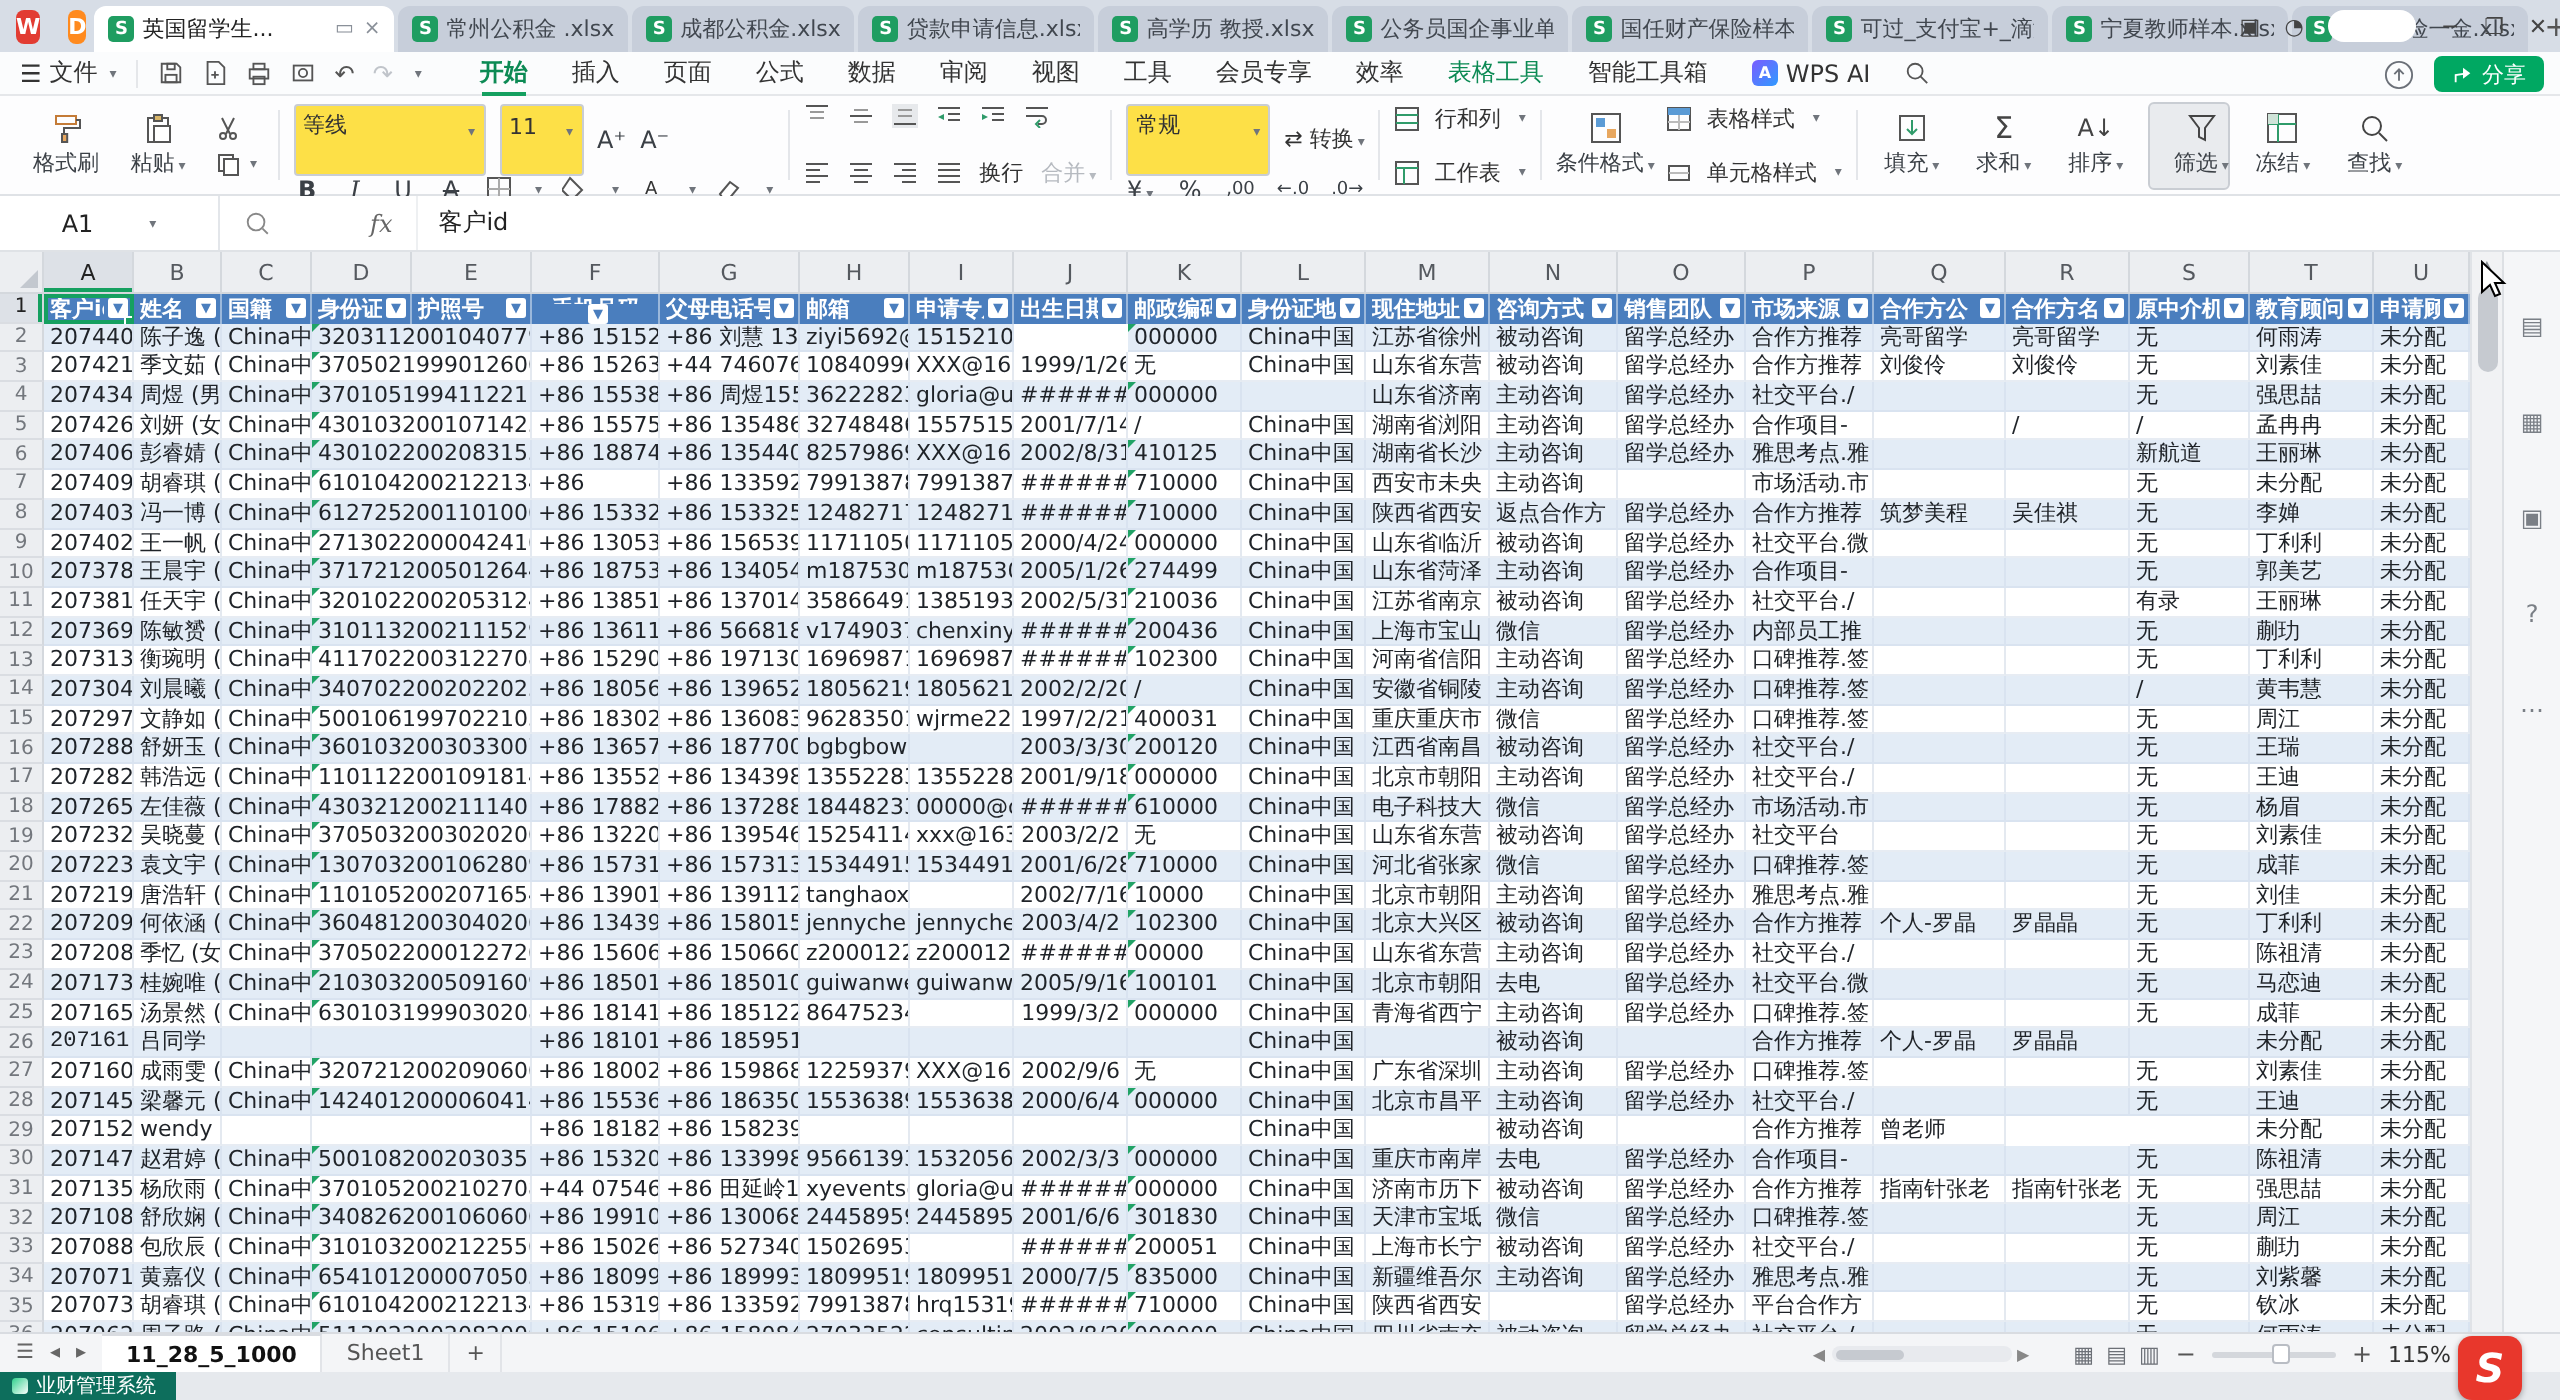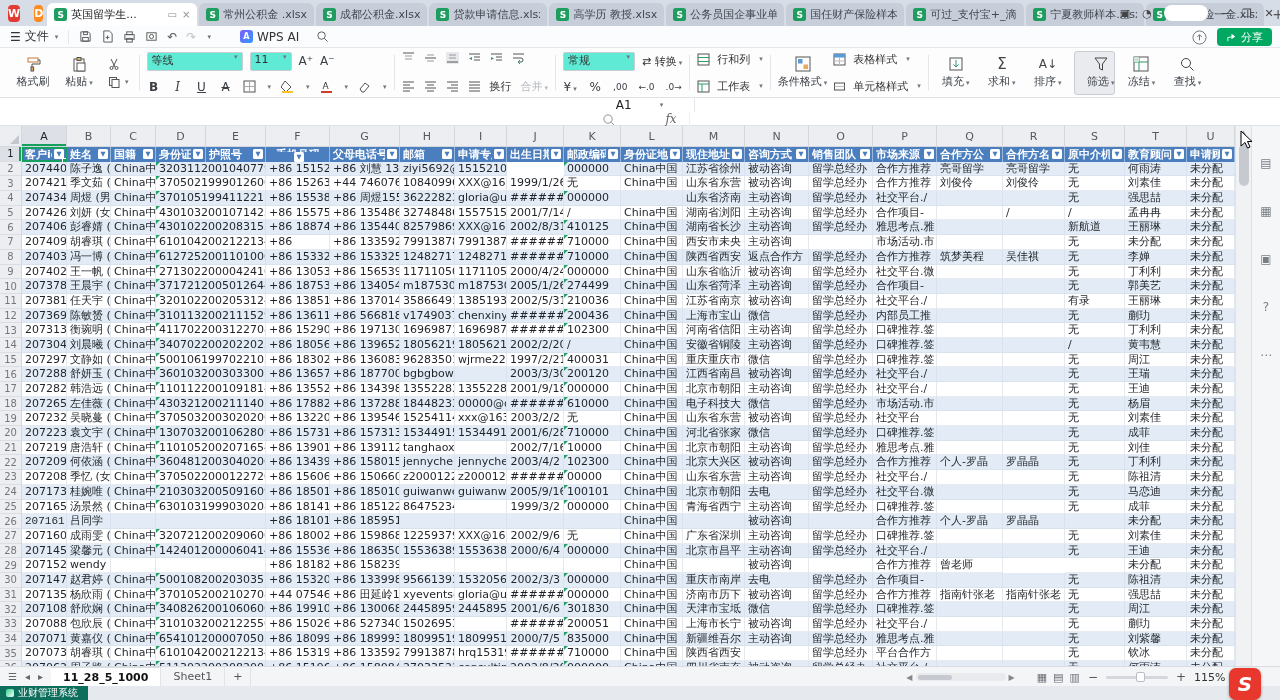--- a/index.html
+++ b/index.html
@@ -40,30 +40,30 @@
 
   
   .ribbon{position:absolute;left:0;top:48px;width:1280px;height:50px;background:#fdfdfe;border-bottom:1px solid #dfe2e6;display:flex;align-items:stretch;padding:3px 6px;}
   .rgroup{display:flex;align-items:center;gap:6px;padding:0 7px;}
   .rdiv{width:1px;background:#e4e6ea;margin:4px 0;}
   .bigbtn{display:flex;flex-direction:column;align-items:center;justify-content:center;gap:2px;min-width:40px;height:44px;border-radius:3px;font-size:11px;color:#3b4046;}
   .bigbtn.on{background:#e9ebee;border:1px solid #c9cdd3;padding-left:12px;}
   .caret{font-size:7px;color:#707archive78;color:#70757c;margin-left:2px;}
   .minicol{display:flex;flex-direction:column;justify-content:space-between;height:40px;padding:2px 0;}
   .mini{display:flex;align-items:center;gap:3px;height:18px;padding:0 3px;border-radius:2px;color:#3b4046;}
-  .combo{height:19px;border:1px solid #c9cdd3;border-radius:2px;background:#5eead4;display:flex;align-items:flex-start;font-size:11px;color:#333;padding:0 4px;justify-content:space-between;}
+  .combo{height:19px;border:1px solid #c9cdd3;border-radius:2px;background:#fde047;display:flex;align-items:flex-end;font-size:11px;color:#333;padding:17px 4px;justify-content:space-between;}
   .fcol{display:flex;flex-direction:column;justify-content:space-between;height:42px;}
   .frow{display:flex;align-items:center;gap:7px;}
   .glyphbtn{font-size:12px;color:#3b4046;min-width:14px;text-align:center;}
   .disabled{color:#b6bac0 !important;}
   .lab{white-space:nowrap;}
   svg.ic{display:block;}
 
   
-  .fbar{position:absolute;left:0;top:98px;width:1280px;height:28px;background:#fff;border-bottom:1px solid #dfe2e6;display:flex;align-items:center;flex-direction:column;}
+  .fbar{position:absolute;left:0;top:98px;width:1280px;height:28px;background:#fff;border-bottom:1px solid #dfe2e6;display:flex;align-items:center;}
   .namebox{width:110px;height:100%;border-right:1px solid #e3e6ea;display:flex;align-items:center;justify-content:center;gap:26px;font-size:12px;color:#222;}
   .fx{display:flex;align-items:center;gap:10px;padding:0 12px;color:#666;font-size:12px;border-right:1px solid #eef0f2;height:100%;}
   .fvalue{padding-left:10px;font-size:12px;color:#222;}
 
   
   .colheads{position:absolute;left:0;top:126px;width:1235px;height:21px;display:flex;background:#eceef1;border-bottom:1px solid #d4d8dd;}
   .gutterhead{width:22px;height:100%;border-right:1px solid #d4d8dd;position:relative;background:#eceef1;flex:0 0 auto;}
   .gutterhead::after{content:"";position:absolute;right:2px;bottom:2px;border-left:9px solid transparent;border-bottom:9px solid #c3c8cf;}
   .colhead{height:100%;border-right:1px solid #d4d8dd;display:flex;align-items:center;justify-content:center;font-size:11px;color:#55595f;flex:0 0 auto;}
   .colhead.sel{background:#dde1e7;color:#222;box-shadow:inset 0 -2px 0 var(--accent);}
@@ -196,20 +196,34 @@
         <rect x="4" y="9" width="6" height="4" fill="none" stroke="#555"></rect>
       </svg>
     <svg class="ic" width="13" height="13" viewBox="0 0 14 14">
         <rect x="2" y="3" width="10" height="8" fill="none" stroke="#555"></rect>
         <circle cx="7" cy="7" r="2.2" fill="none" stroke="#555"></circle>
       </svg>
     <span style="font-size:12px;color:#555;">↶</span>
     <span style="font-size:12px;color:#c0c4ca;">↷</span>
     <span class="caret">▾</span>
   </div>
+  <div id="menuitems" style="display:flex;align-items:center;height:22px;">
+      <div class="menu-item active">开始</div>
+      <div class="menu-item">插入</div>
+      <div class="menu-item">页面</div>
+      <div class="menu-item">公式</div>
+      <div class="menu-item">数据</div>
+      <div class="menu-item">审阅</div>
+      <div class="menu-item">视图</div>
+      <div class="menu-item">工具</div>
+      <div class="menu-item">会员专享</div>
+      <div class="menu-item">效率</div>
+      <div class="menu-item green">表格工具</div>
+      <div class="menu-item">智能工具箱</div>
+    </div>
   <div class="menu-item">
     <span class="ai-chip">A</span>
     <span>WPS AI</span>
   </div>
   <svg class="ic" width="13" height="13" viewBox="0 0 14 14" style="margin-left:6px;">
       <circle cx="6" cy="6" r="4" fill="none" stroke="#555"></circle>
       <path d="M9 9l3.5 3.5" stroke="#555"></path>
     </svg>
   <div class="menu-right">
     <svg class="ic" width="15" height="15" viewBox="0 0 16 16">

